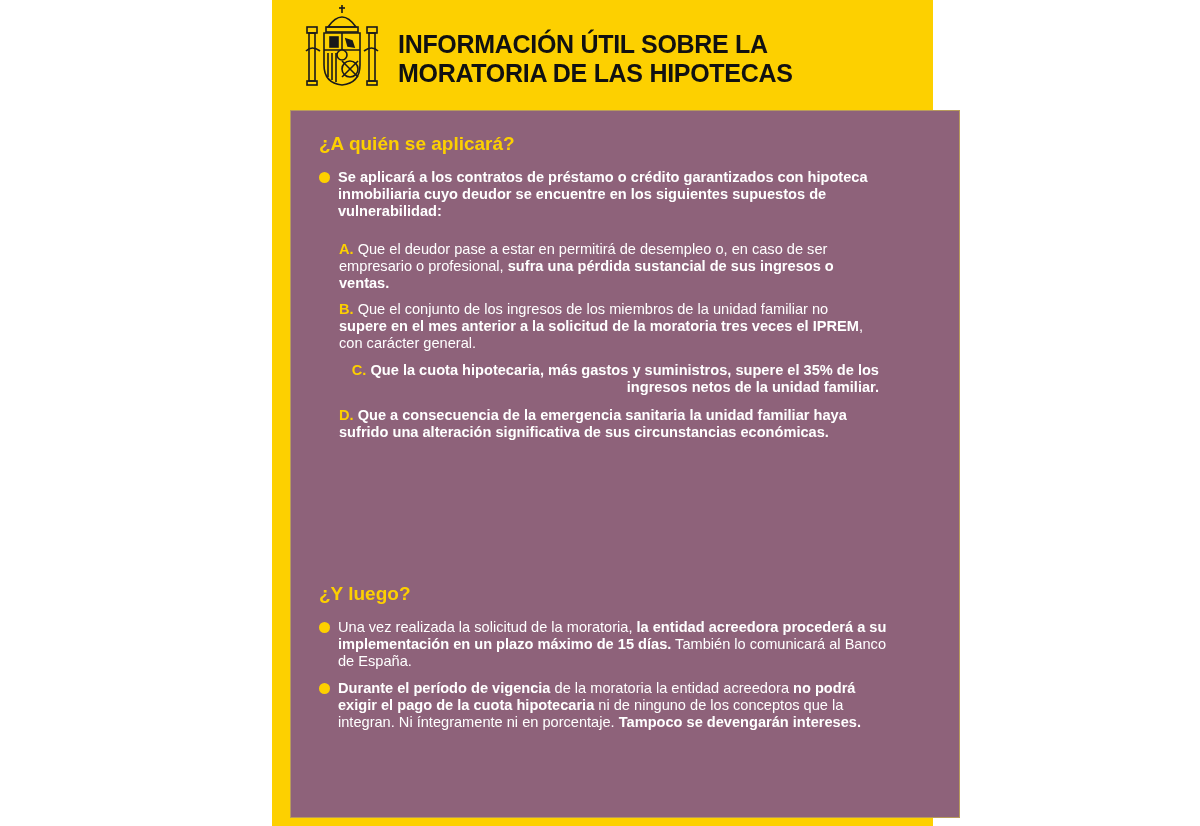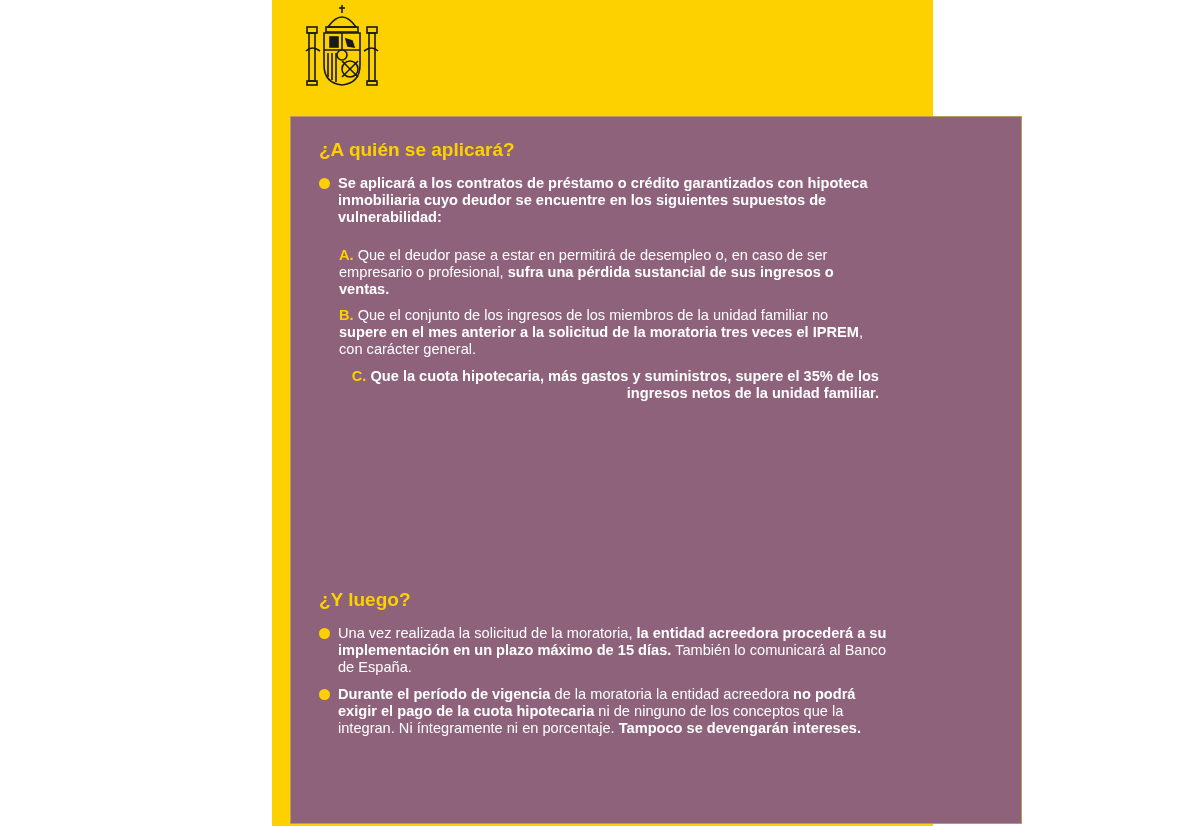--- a/index.html
+++ b/index.html
@@ -2,21 +2,21 @@
 <html><head>
 <meta charset="utf-8">
 <style>
   html, body { margin:0; padding:0; }
   body { width:1200px; height:826px; background:#ffffff; position:relative; overflow:hidden;
          font-family:"Liberation Sans", "DejaVu Sans", sans-serif; }
   .poster { position:absolute; left:272px; top:0; width:661px; height:826px; background:#fdd000; }
   .shield { position:absolute; left:32px; top:5px; width:76px; height:84px; }
   .title { position:absolute; left:126px; top:30px; color:#111; font-weight:bold;
            font-size:25px; line-height:29px; letter-spacing:-0.3px; }
-  .panel { position:absolute; left:18px; top:116px; width:732px; height:708px;
+  .panel { position:absolute; left:18px; top:110px; width:670px; height:708px;
            background:#8e627a; box-sizing:border-box; border:1px solid #b79a5c; }
   .h2 { position:absolute; left:28px; color:#fdd000; font-weight:bold; font-size:19px; }
   .bullet { position:absolute; left:28px; width:570px; color:#fff; font-size:14.6px; line-height:17px; }
   .bullet .dot { position:absolute; left:0; top:3px; width:11px; height:11px; border-radius:50%; background:#fdd000; }
   .bullet .txt { margin-left:19px; display:block; }
   .item { position:absolute; left:48px; width:540px; color:#fff; font-size:14.6px; line-height:17px; }
   .item .letter { color:#fdd000; font-weight:bold; }
   b { font-weight:bold; }
 </style>
 </head>
@@ -45,38 +45,45 @@
       <rect x="65" y="28" width="6" height="48"></rect>
       <rect x="3" y="22" width="10" height="6"></rect>
       <rect x="63" y="22" width="10" height="6"></rect>
       <path d="M2 46 Q8 40 16 46"></path>
       <path d="M60 46 Q68 40 74 46"></path>
       <rect x="3" y="76" width="10" height="4"></rect>
       <rect x="63" y="76" width="10" height="4"></rect>
     </g>
   </svg>
 
+  <div class="title">
+    <div>INFORMACIÓN ÚTIL SOBRE LA</div>
+    <div>MORATORIA DE LAS HIPOTECAS</div>
+  </div>
 
   <div class="panel">
 
     <div class="h2" style="top:22px;">¿A quién se aplicará?</div>
     <div class="bullet" style="top:58px;">
       <span class="dot"></span>
       <b class="txt">Se aplicará a los contratos de préstamo o crédito garantizados con hipoteca inmobiliaria cuyo deudor se encuentre en los siguientes supuestos de vulnerabilidad:</b>
     </div>
 
     <div class="item" style="top:130px;">
       <span class="letter">A.</span><span> Que el deudor pase a estar en permitirá de desempleo o, en caso de ser empresario o profesional, </span><b>sufra una pérdida sustancial de sus ingresos o ventas.</b>
     </div>
     <div class="item" style="top:190px;">
       <span class="letter">B.</span><span> Que el conjunto de los ingresos de los miembros de la unidad familiar no </span><b>supere en el mes anterior a la solicitud de la moratoria tres veces el IPREM</b><span>, con carácter general.</span>
     </div>
     <div class="item" style="top:251px;text-align:right;">
       <span class="letter">C.</span><b> Que la cuota hipotecaria, más gastos y suministros, supere el 35% de los ingresos netos de la unidad familiar.</b>
     </div>
+    <div class="item" style="top:296px;">
+      <span class="letter">D.</span><b> Que a consecuencia de la emergencia sanitaria la unidad familiar haya sufrido una alteración significativa de sus circunstancias económicas.</b>
+    </div>
 
 
     <div class="h2" style="top:472px;">¿Y luego?</div>
     <div class="bullet" style="top:508px;">
       <span class="dot"></span>
       <span class="txt"><span>Una vez realizada la solicitud de la moratoria, </span><b>la entidad acreedora procederá a su implementación en un plazo máximo de 15 días.</b><span> También lo comunicará al Banco de España.</span></span>
     </div>
     <div class="bullet" style="top:569px;">
       <span class="dot"></span>
       <span class="txt"><b>Durante el período de vigencia</b><span> de la moratoria la entidad acreedora </span><b>no podrá exigir el pago de la cuota hipotecaria</b><span> ni de ninguno de los conceptos que la integran. Ni íntegramente ni en porcentaje. </span><b>Tampoco se devengarán intereses.</b></span>

